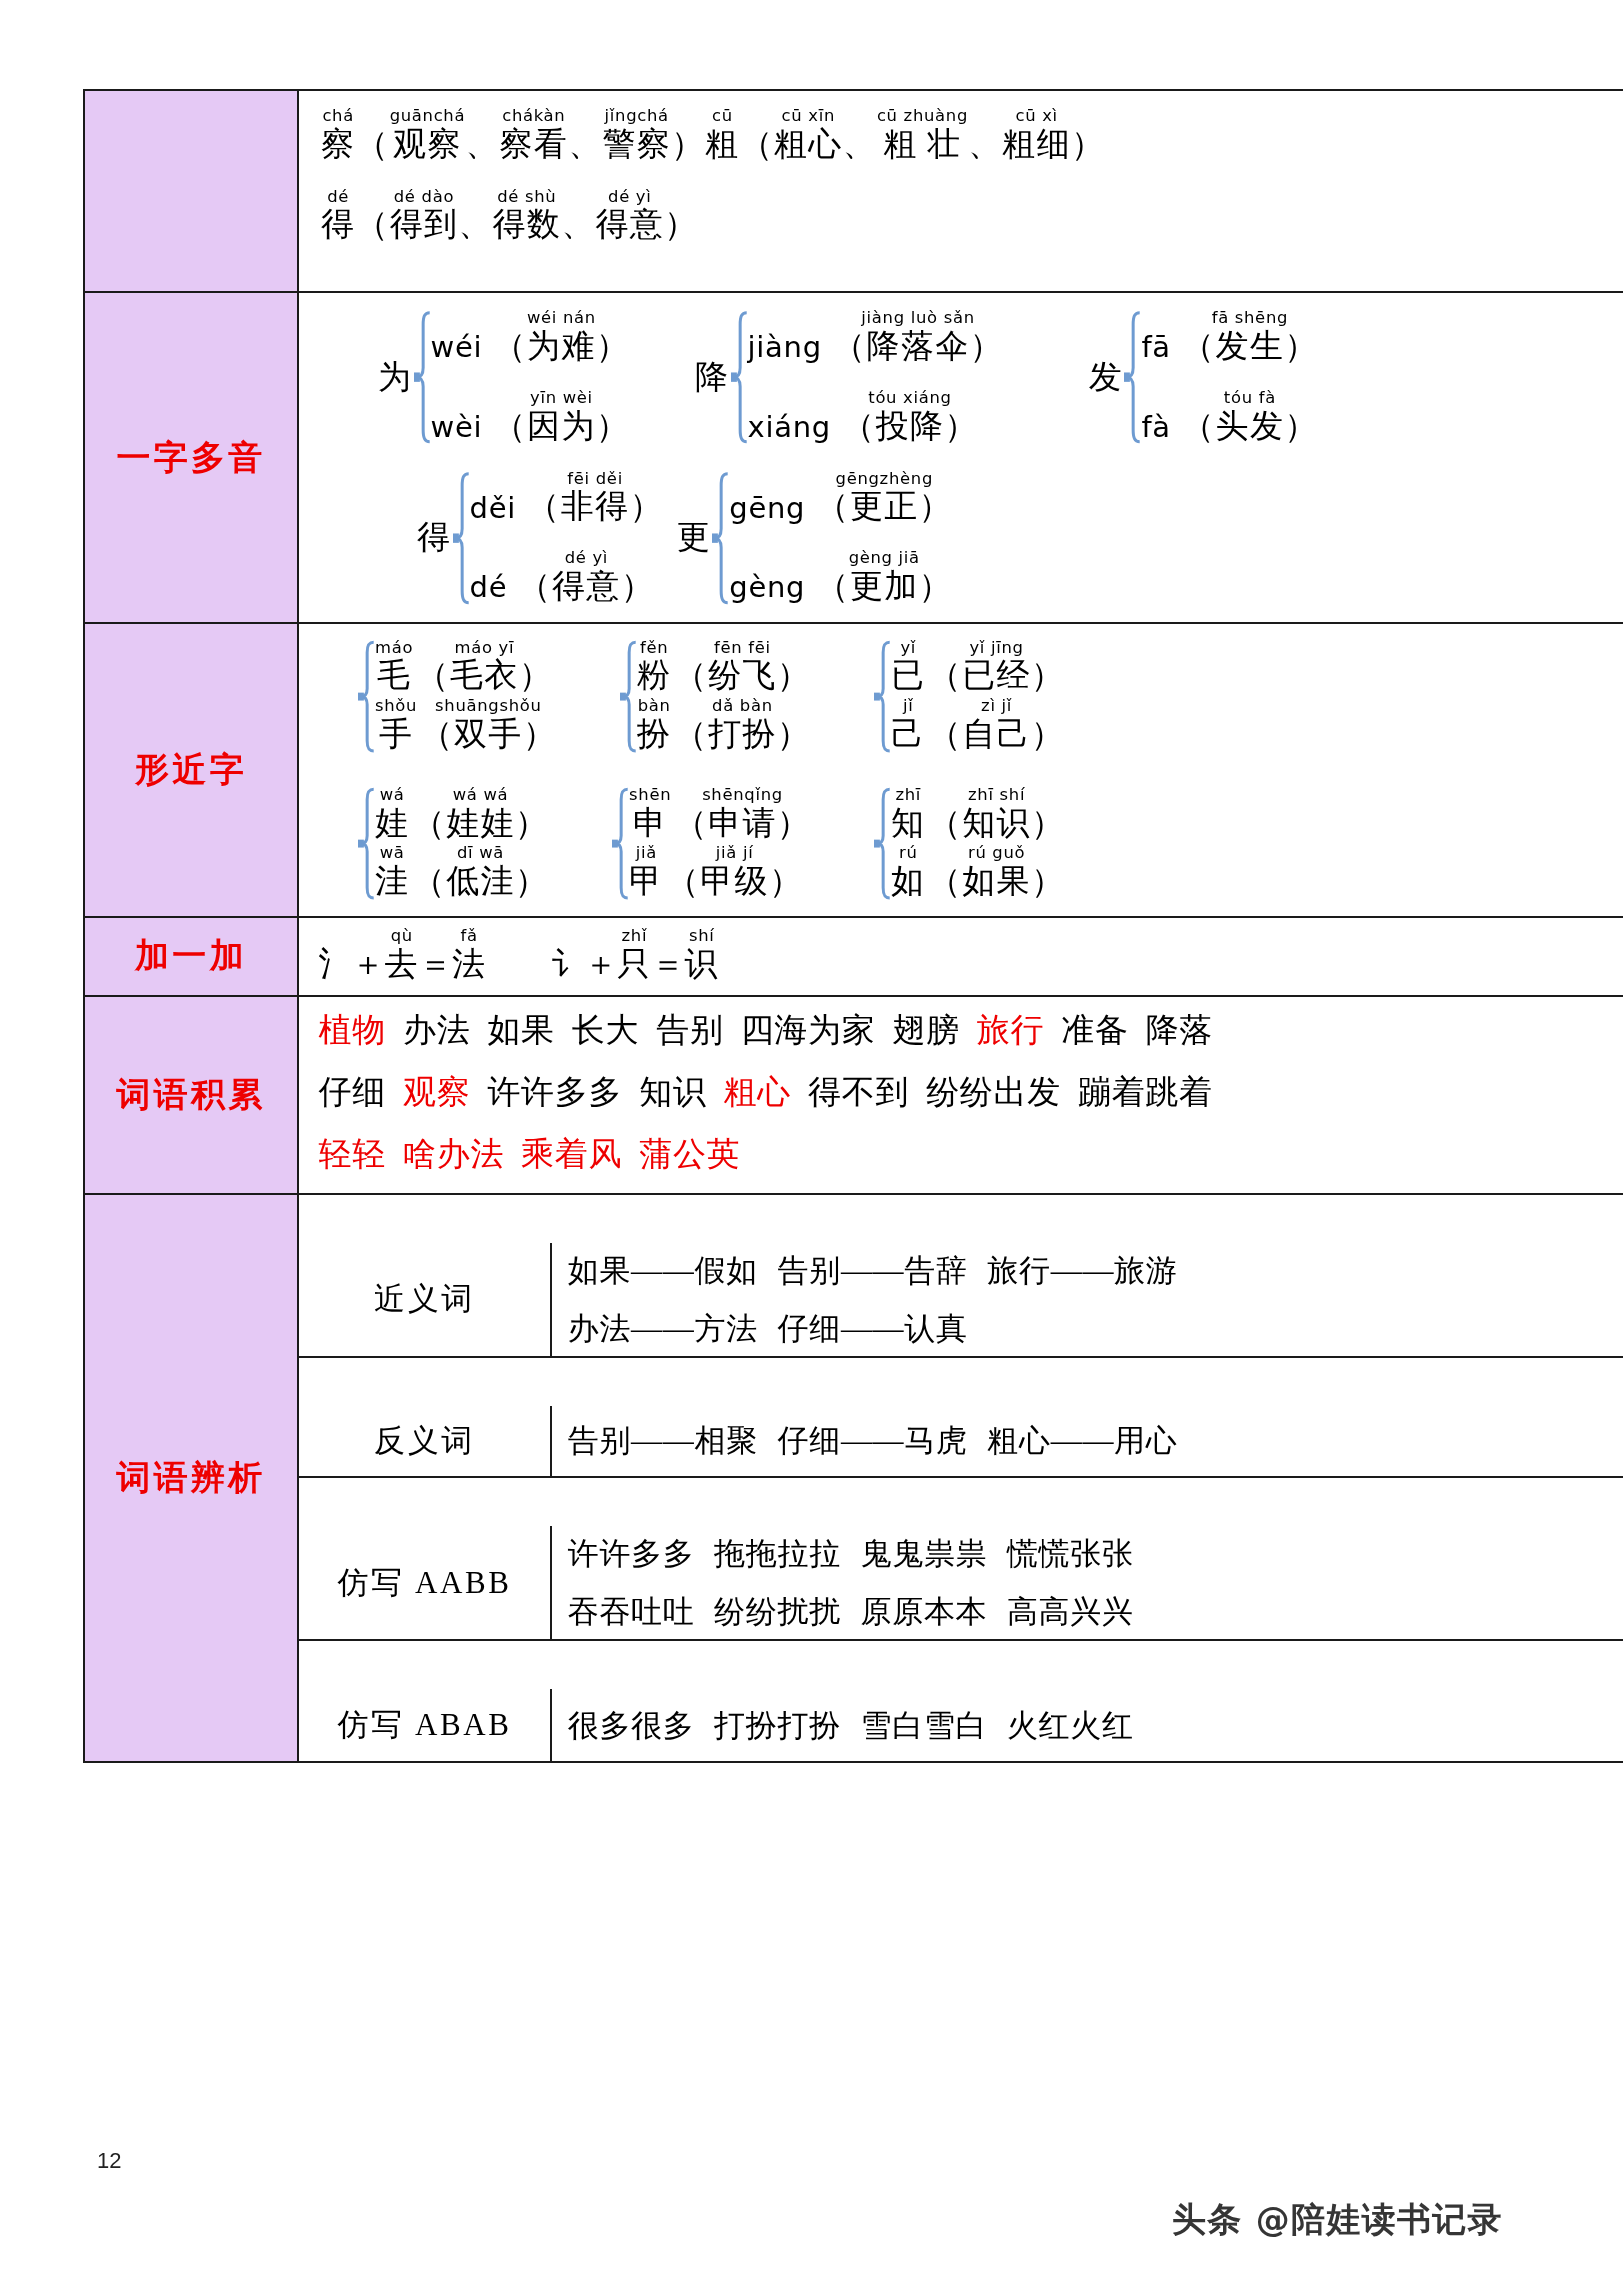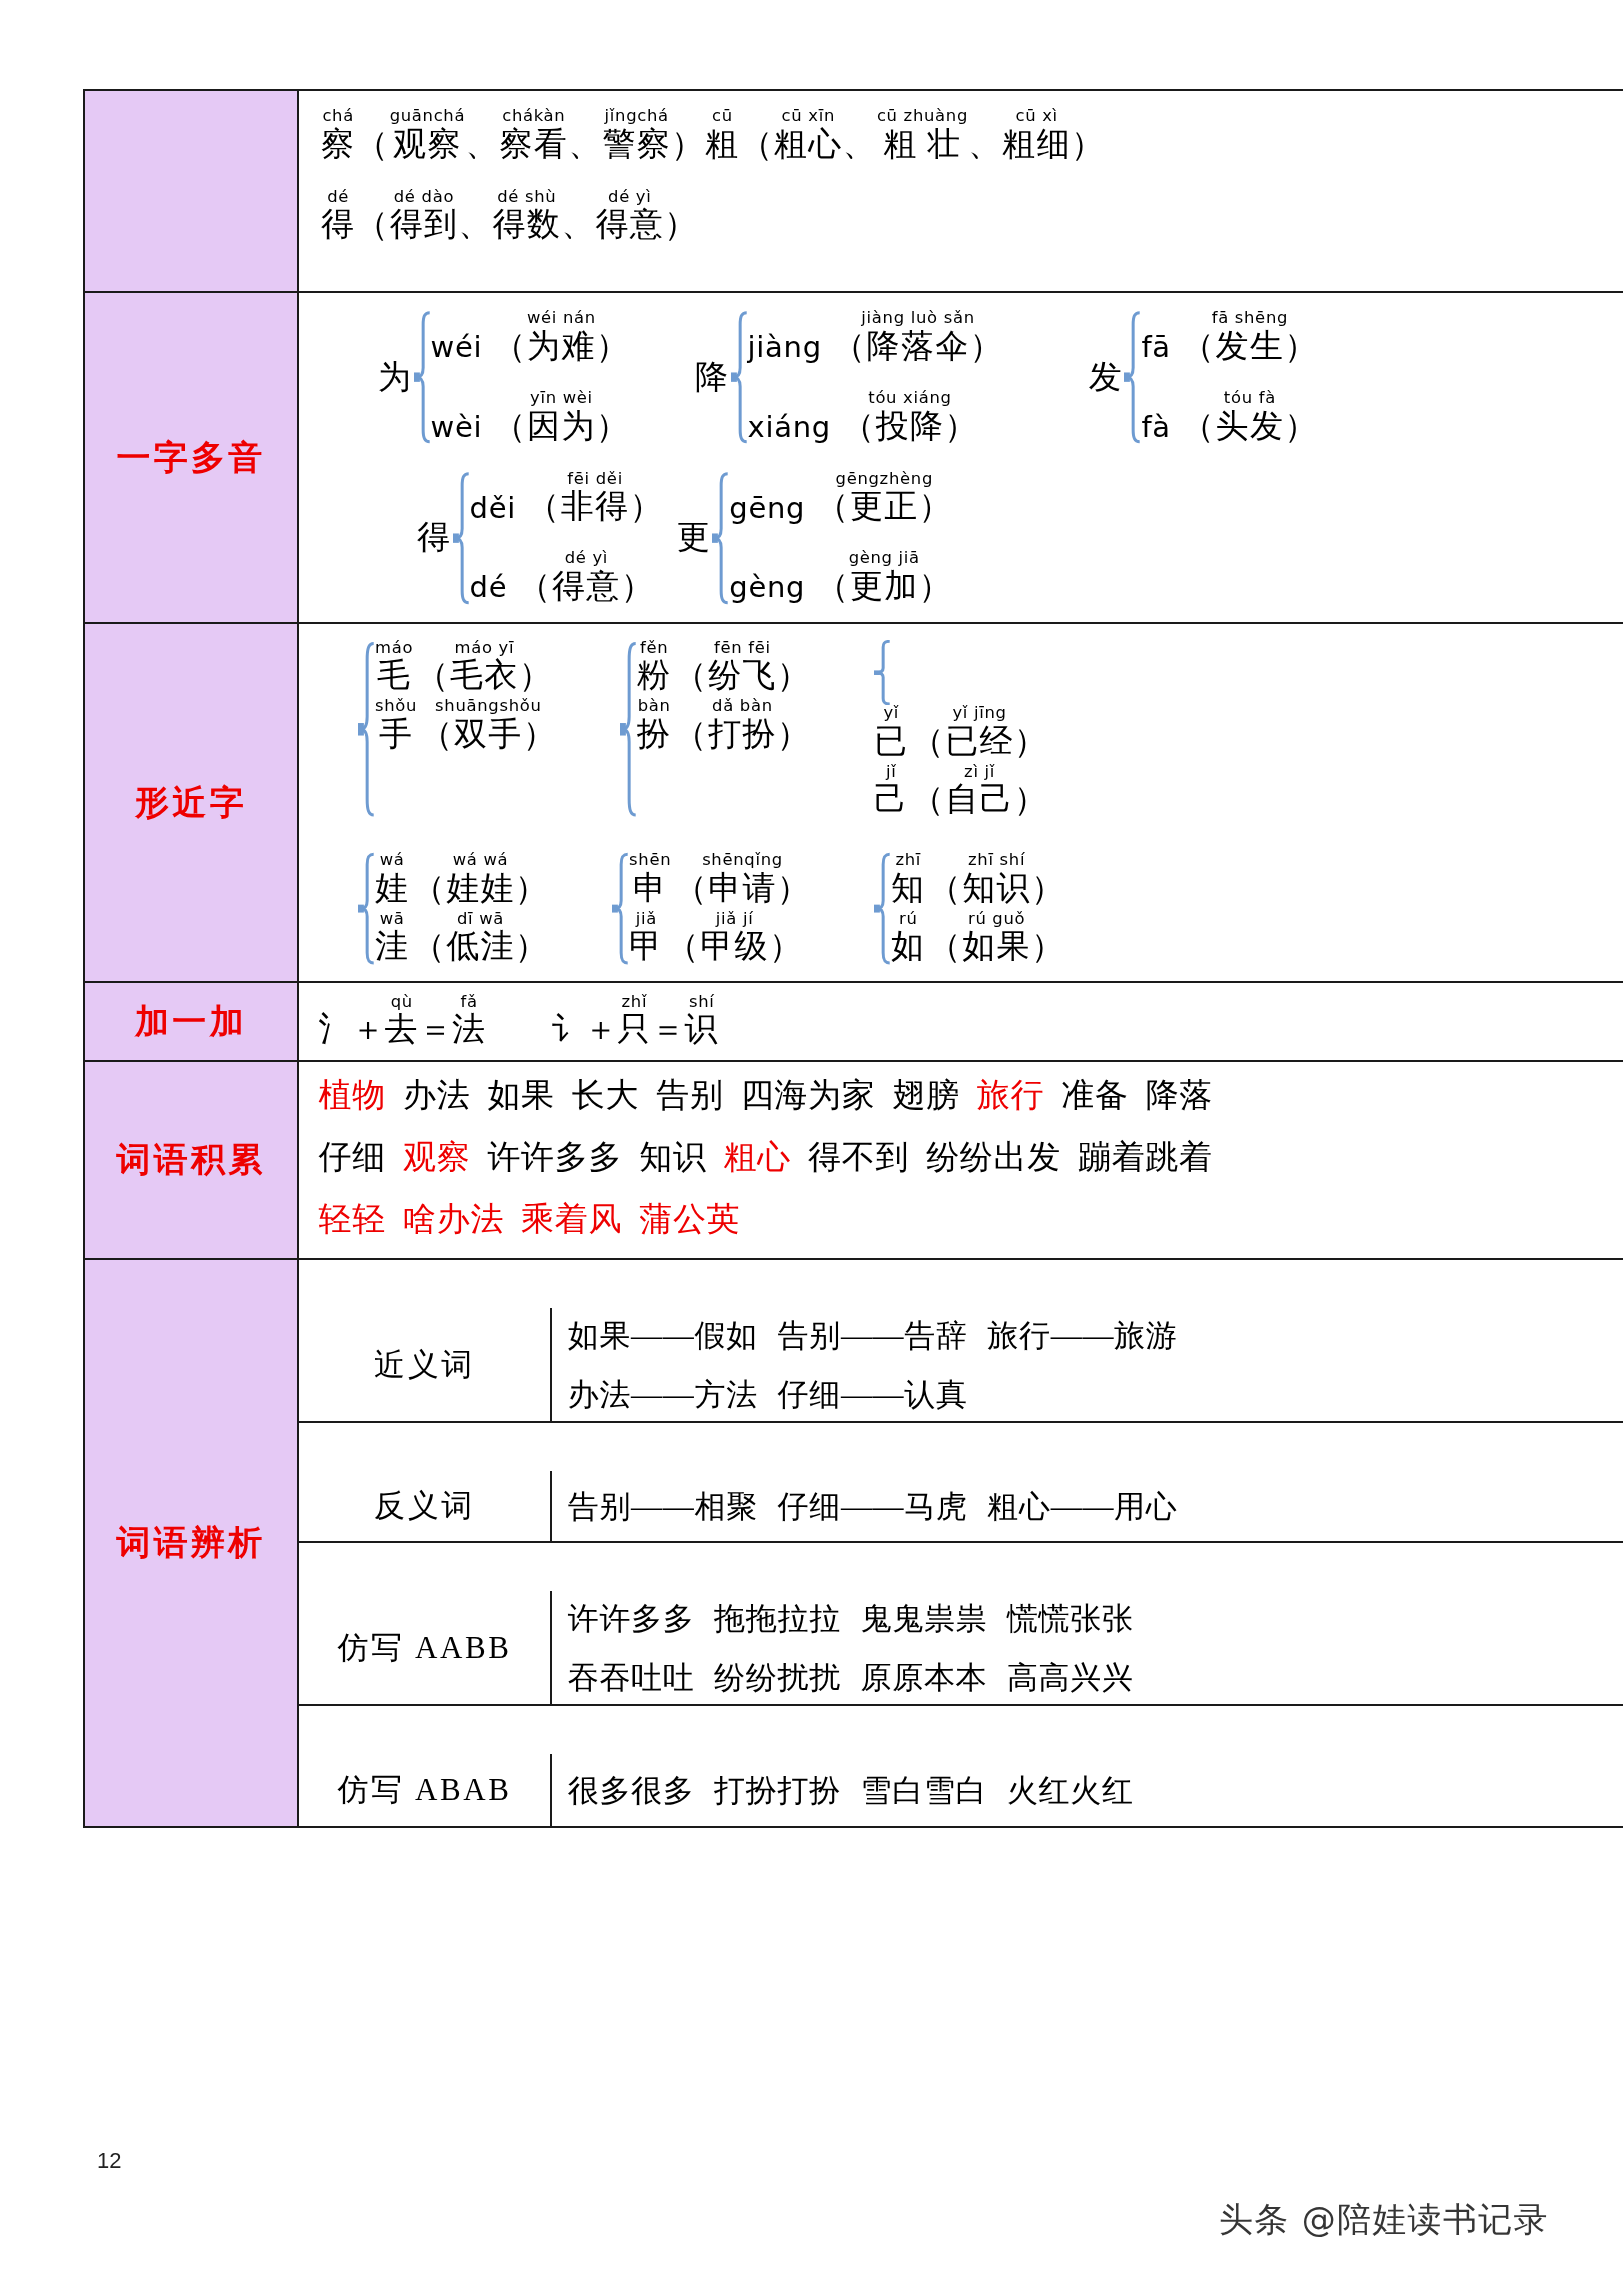--- a/index.html
+++ b/index.html
@@ -170,23 +170,23 @@
   
   .pageno{
     position:absolute;
     left:97px; top:2148px;
     font-size:22px;
     color:#222;
     font-family:"Liberation Sans", sans-serif;
   }
   .wm{
     position:absolute;
-    left:1219px; top:2197px;
+    left:1172px; top:2197px;
     font-size:34px;
-    font-weight:400;
+    font-weight:700;
     color:#1a1a1a;
     letter-spacing:1.3px;
     font-family:"DejaVu Sans", sans-serif;
     opacity:.88;
   }
 </style>
 </head>
 <body>
 
 <div class="sheet">
@@ -391,21 +391,21 @@
                   <div class="py">bàn</div>
                   <div class="hz">扮</div>
                 </span>
                 <span class="unit">
                   <div class="py">dǎ bàn</div>
                   <div class="hz">（打扮）</div>
                 </span>
               </div>
             </div>
           </div>
-          <div class="sim-item" style="margin-left: 63px; flex-direction: column;">
+          <div class="sim-item" style="margin-left: 63px;">
             <div class="brace">
               <svg viewBox="0 0 26 100" preserveAspectRatio="none">
                 <path d="M24 2 C16 2 14 5 14 11 L14 43 C14 48 11 50 4 50 C11 50 14 52 14 57 L14 89 C14 95 16 98 24 98" fill="none" stroke="#6e9bd1" stroke-width="3" vector-effect="non-scaling-stroke"></path>
                 <rect x="0" y="46.5" width="9" height="7" fill="#6e9bd1"></rect>
               </svg>
             </div>
             <div class="sim-arms">
               <div class="unitrow">
                 <span class="unit">
                   <div class="py">yǐ</div>

